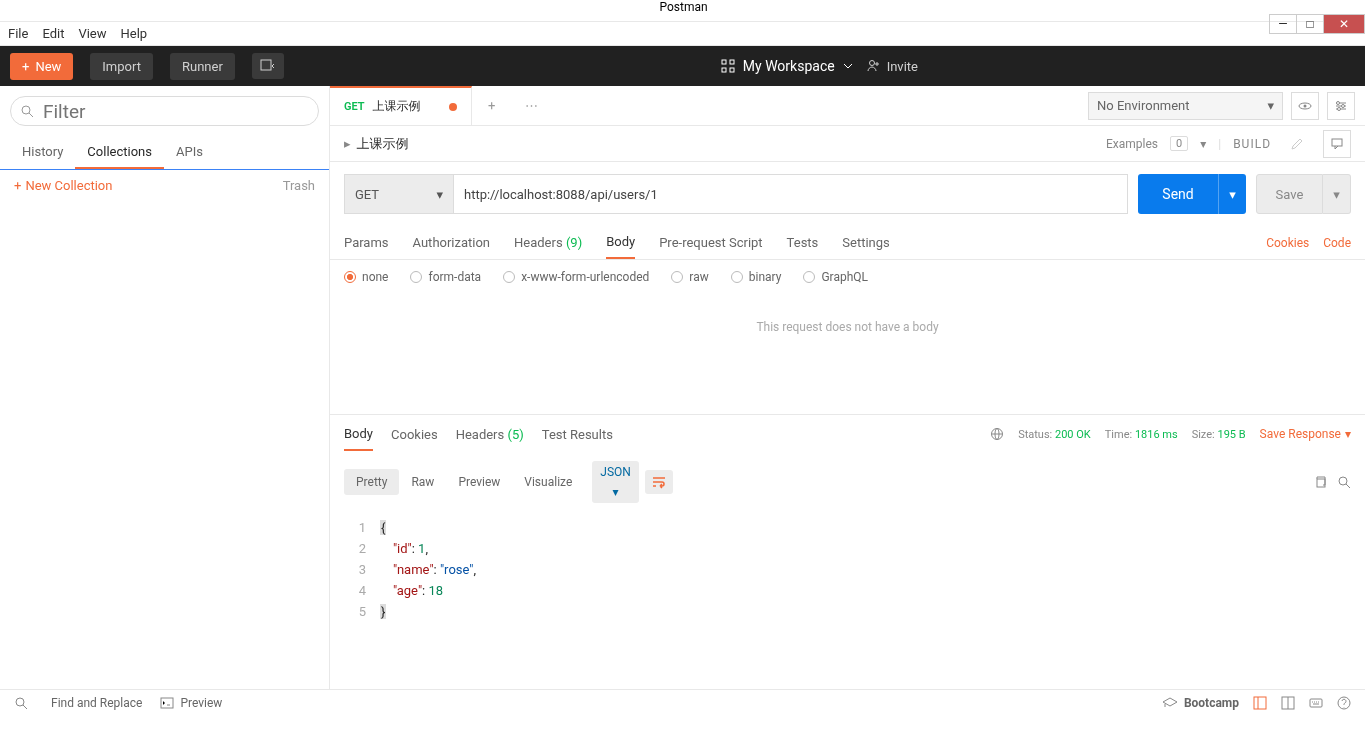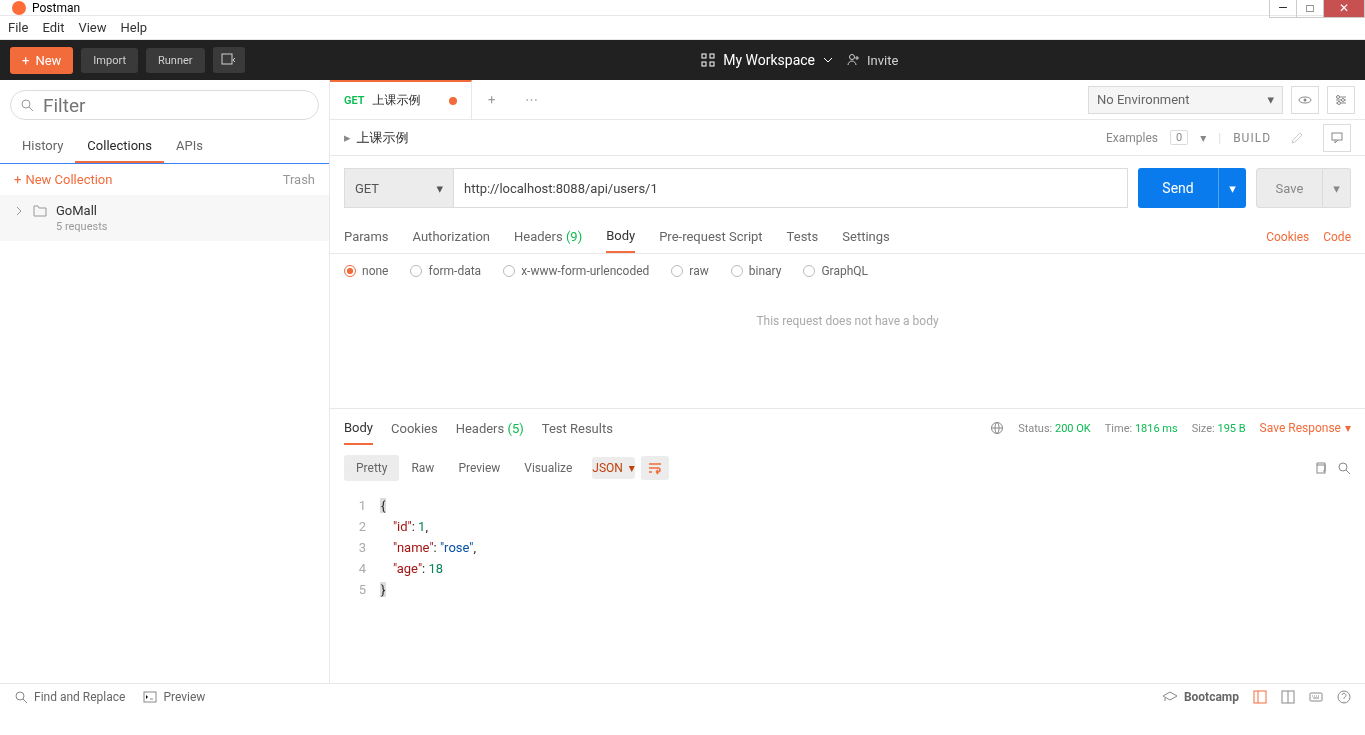--- a/index.html
+++ b/index.html
@@ -1,27 +1,27 @@
 <!DOCTYPE html>
 <html><head>
 <meta charset="utf-8">
 <style>
 * { margin: 0; padding: 0; box-sizing: border-box; font-family: -apple-system, BlinkMacSystemFont, "Segoe UI", Roboto, Helvetica, Arial, sans-serif; }
 body { width: 1365px; height: 735px; background: #fff; overflow: hidden; font-size: 13px; color: #282828; }
-.titlebar { height: 16px; background: #fff; display: flex; align-items: center; padding-left: 12px; border-bottom: 1px solid #e8e8e8; }
+.titlebar { height: 22px; background: #fff; display: flex; align-items: center; padding-left: 2px; border-bottom: 1px solid #e8e8e8; flex-direction: column; }
 .titlebar .app-icon { width: 14px; height: 14px; border-radius: 50%; background: #ff6c37; margin-right: 6px; }
 .titlebar .title { font-size: 12px; color: #000; }
 .titlebar .winbtns { margin-left: auto; display: flex; }
 .titlebar .winbtn { width: 28px; height: 20px; display: flex; align-items: center; justify-content: center; font-size: 12px; border: 1px solid #ccc; margin-left: -1px;}
 .titlebar .winbtn.close { background: #c75050; color:#fff; padding: 0 20px;}
 .menubar { height: 24px; display: flex; align-items: center; padding: 0 8px; gap: 14px; font-size: 13px; color: #333; border-bottom: 1px solid #e8e8e8; }
 .menubar span { cursor: default; }
 .topbar { height: 40px; background: #212121; display: flex; align-items: center; padding: 0 10px; color: #d0d0d0; }
 .btn-new { background: #f26b3a; color: #fff; padding: 6px 12px; border-radius: 3px; display: flex; align-items: center; gap: 6px; font-size: 13px; }
-.btn-gray { background: #3a3a3a; color: #d0d0d0; padding: 6px 12px; border-radius: 3px; font-size: 11px; margin-left: 8px; }
+.btn-gray { background: #3a3a3a; color: #d0d0d0; padding: 6px 12px; border-radius: 3px; font-size: 13px; margin-left: 17px; }
 .topbar .middle { margin: 0 auto; display: flex; align-items: center; gap: 14px; }
 .topbar .ws { display:flex; align-items:center; gap:8px; color:#fff; font-size:14px; }
 .topbar .invite { display:flex; align-items:center; gap:6px; font-size:13px; }
 .topbar .right { display:flex; align-items:center; gap:14px; }
 .icon-circ { width:28px; height:28px; border-radius:50%; background:#3a3a3a; display:flex; align-items:center; justify-content:center; }
 .signin { font-size:13px; color:#d0d0d0; }
 .main { display:flex; height: 603px; }
 .sidebar { width: 330px; border-right:1px solid #e8e8e8; display:flex; flex-direction:column; }
 .filter-wrap { padding:10px; }
 .filter { width:100%; height:30px; border:1px solid #dcdcdc; border-radius:15px; padding:0 12px 0 32px; font-size:19px; background:#fff; }
@@ -71,21 +71,21 @@
 .resp { border-top:1px solid #e8e8e8; }
 .resptabs { display:flex; padding:0 14px; gap:18px; font-size:13px; color:#666; align-items:center; height:38px; }
 .resptabs .rt { padding:8px 0; }
 .resptabs .rt.active { color:#333; border-bottom:2px solid #f26b3a; }
 .resptabs .status { margin-left:auto; display:flex; gap:14px; font-size:11px; color:#888; align-items:center; }
 .resptabs .status .g { color:#0cbb52; }
 .resptabs .save-resp { color:#f26b3a; font-size:12px; display:flex; align-items:center; gap:4px; }
 .resp-toolbar { display:flex; padding:8px 14px; gap:0; align-items:center; }
 .rt-btn { padding:6px 12px; font-size:12px; color:#666; border-radius:3px; }
 .rt-btn.active { background:#ececec; }
-.rt-sel { padding:4px 0; background:#ececec; color:#c2410c; font-size:12px; display:flex; align-items:center; gap:6px; margin-left:8px; border-radius:3px; }
+.rt-sel { padding:4px 8px; background:#ececec; color:#0369a1; font-size:12px; display:flex; align-items:center; gap:6px; margin-left:8px; border-radius:3px;flex-direction:column; }
 .rt-ico { width:28px; height:24px; background:#ececec; display:flex; align-items:center; justify-content:center; margin-left:6px; border-radius:3px; }
 .resp-toolbar .right-ico { margin-left:auto; display:flex; gap:10px; color:#888; }
 .code-area { display:flex; font-family:Consolas,Monaco,monospace; font-size:13px; padding:6px 0; }
 .gutter { width:50px; text-align:right; color:#aaa; padding-right:14px; user-select:none; }
 .gutter div { height:21px; line-height:21px; }
 .codelines { flex:1; }
 .codelines div { height:21px; line-height:21px; white-space:pre; }
 .json-k { color:#a31515; }
 .json-n { color:#098658; }
 .json-s { color:#0451a5; }
@@ -166,32 +166,20 @@
       <div class="sidetab active">Collections</div>
       <div class="sidetab">APIs</div>
     </div>
     <div class="coll-head">
       <div class="newcoll">
         <span>+</span>
         <span>New Collection</span>
       </div>
       <div class="trash">Trash</div>
     </div>
-    <div class="coll-item">
-      <svg width="10" height="10" viewBox="0 0 10 10" style="margin-top:3px">
-          <path d="M3 1l4 4-4 4" fill="none" stroke="#999"></path>
-        </svg>
-      <svg width="16" height="16" viewBox="0 0 16 16">
-          <path d="M2 3h4l1 2h7v8H2z" fill="none" stroke="#999"></path>
-        </svg>
-      <div>
-        <div class="name">GoMall</div>
-        <div class="meta">5 requests</div>
-      </div>
-    </div>
   </div>
 
   <div class="content">
     <div class="tabsrow">
       <div class="reqtab active">
         <span class="method">GET</span>
         <span>上课示例</span>
         <span class="dot"></span>
       </div>
       <div class="plus">+</div>
@@ -364,21 +352,21 @@
             <div>    <span class="json-k">"name"</span>: <span class="json-s">"rose"</span>,</div>
             <div>    <span class="json-k">"age"</span>: <span class="json-n">18</span></div>
             <div><span class="brace-hl">}</span></div>
           </div>
       </div>
     </div>
   </div>
 </div>
 
 <div class="footer">
-  <div style="display:flex;align-items:center;gap:6px">
+  <div style="display:flex;align-items:center;gap:23px">
     <svg width="14" height="14" viewBox="0 0 14 14">
         <circle cx="6" cy="6" r="4" fill="none" stroke="#888"></circle>
         <path d="M9 9l4 4" stroke="#888"></path>
       </svg>
     <span>Find and Replace</span>
   </div>
   <div style="display:flex;align-items:center;gap:6px">
     <svg width="14" height="14" viewBox="0 0 14 14">
         <rect x="1" y="2" width="12" height="10" fill="none" stroke="#888"></rect>
         <path d="M3 5l2 2-2 2M7 9h3" stroke="#888"></path>

